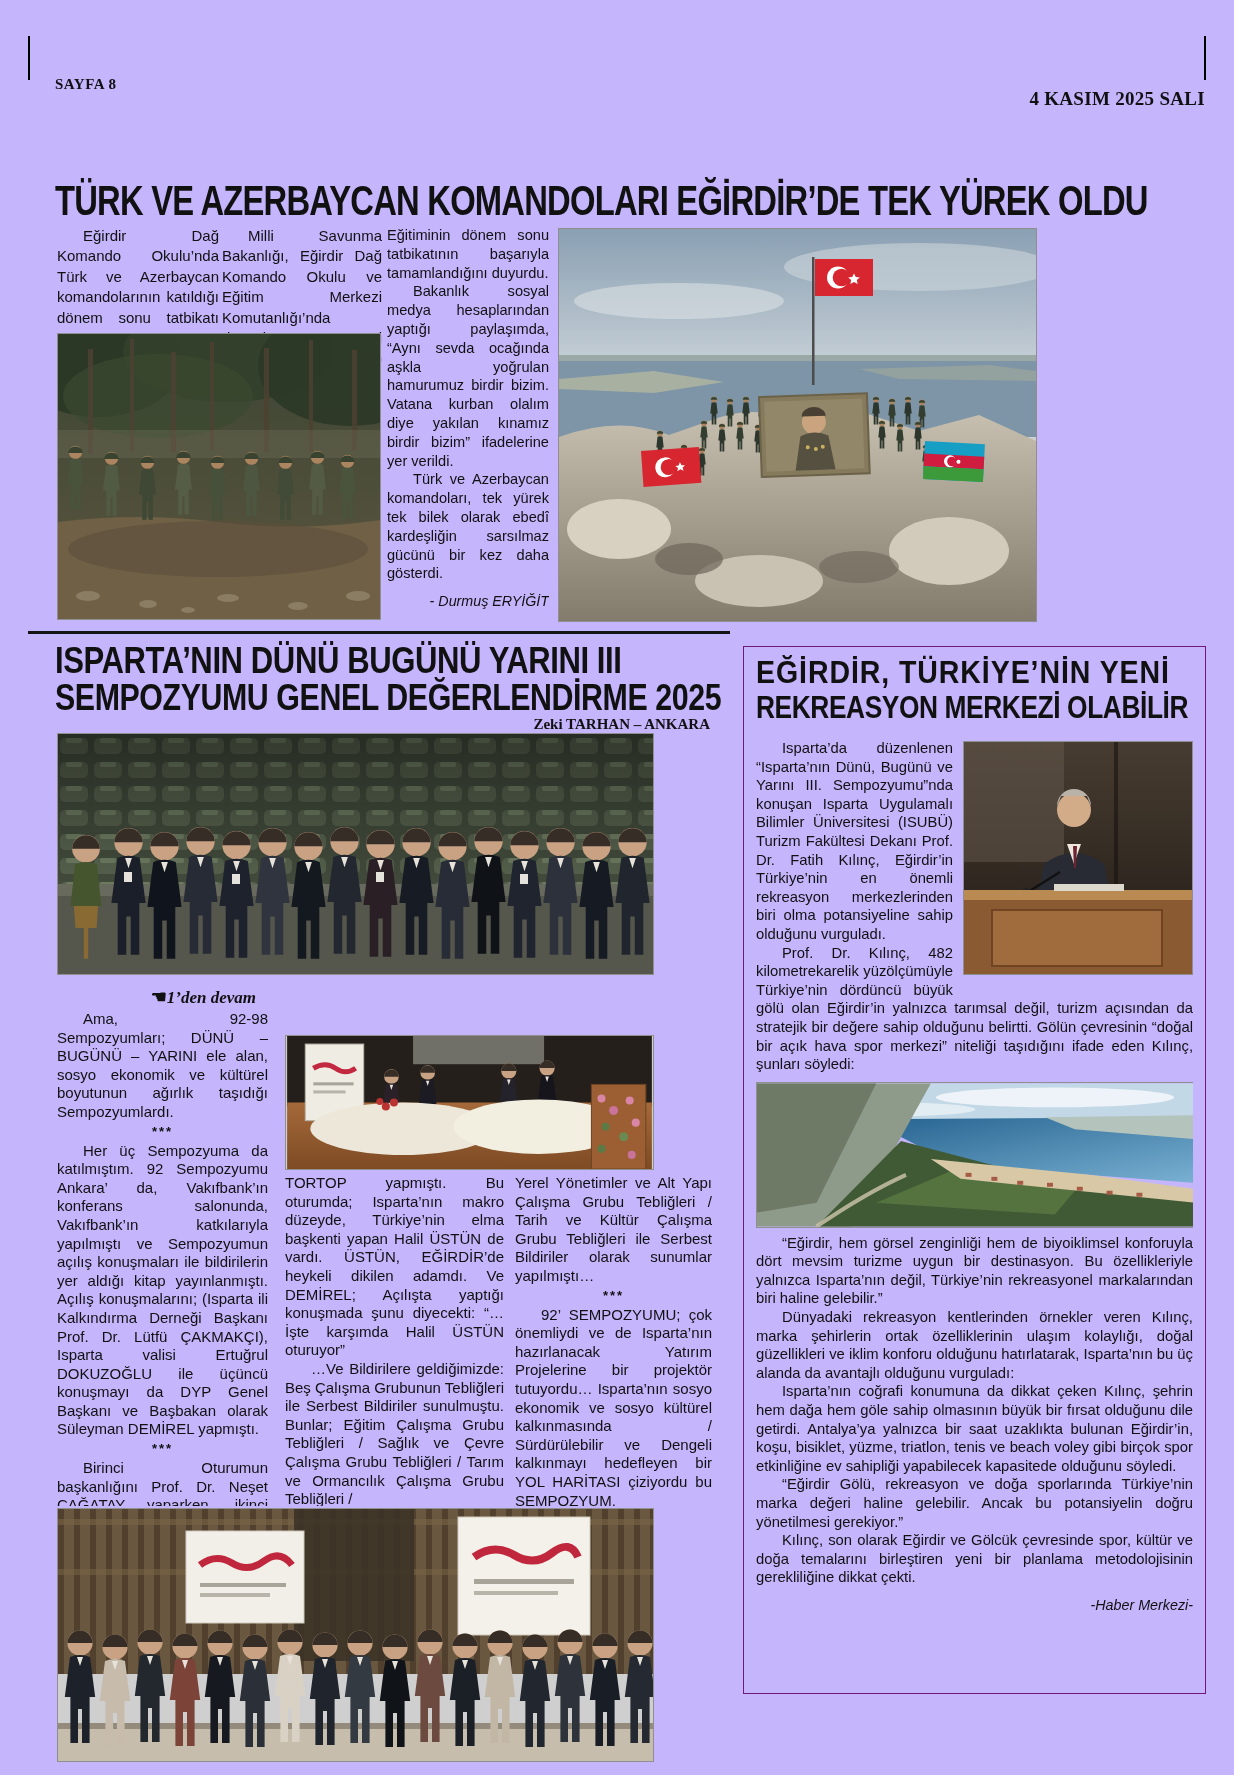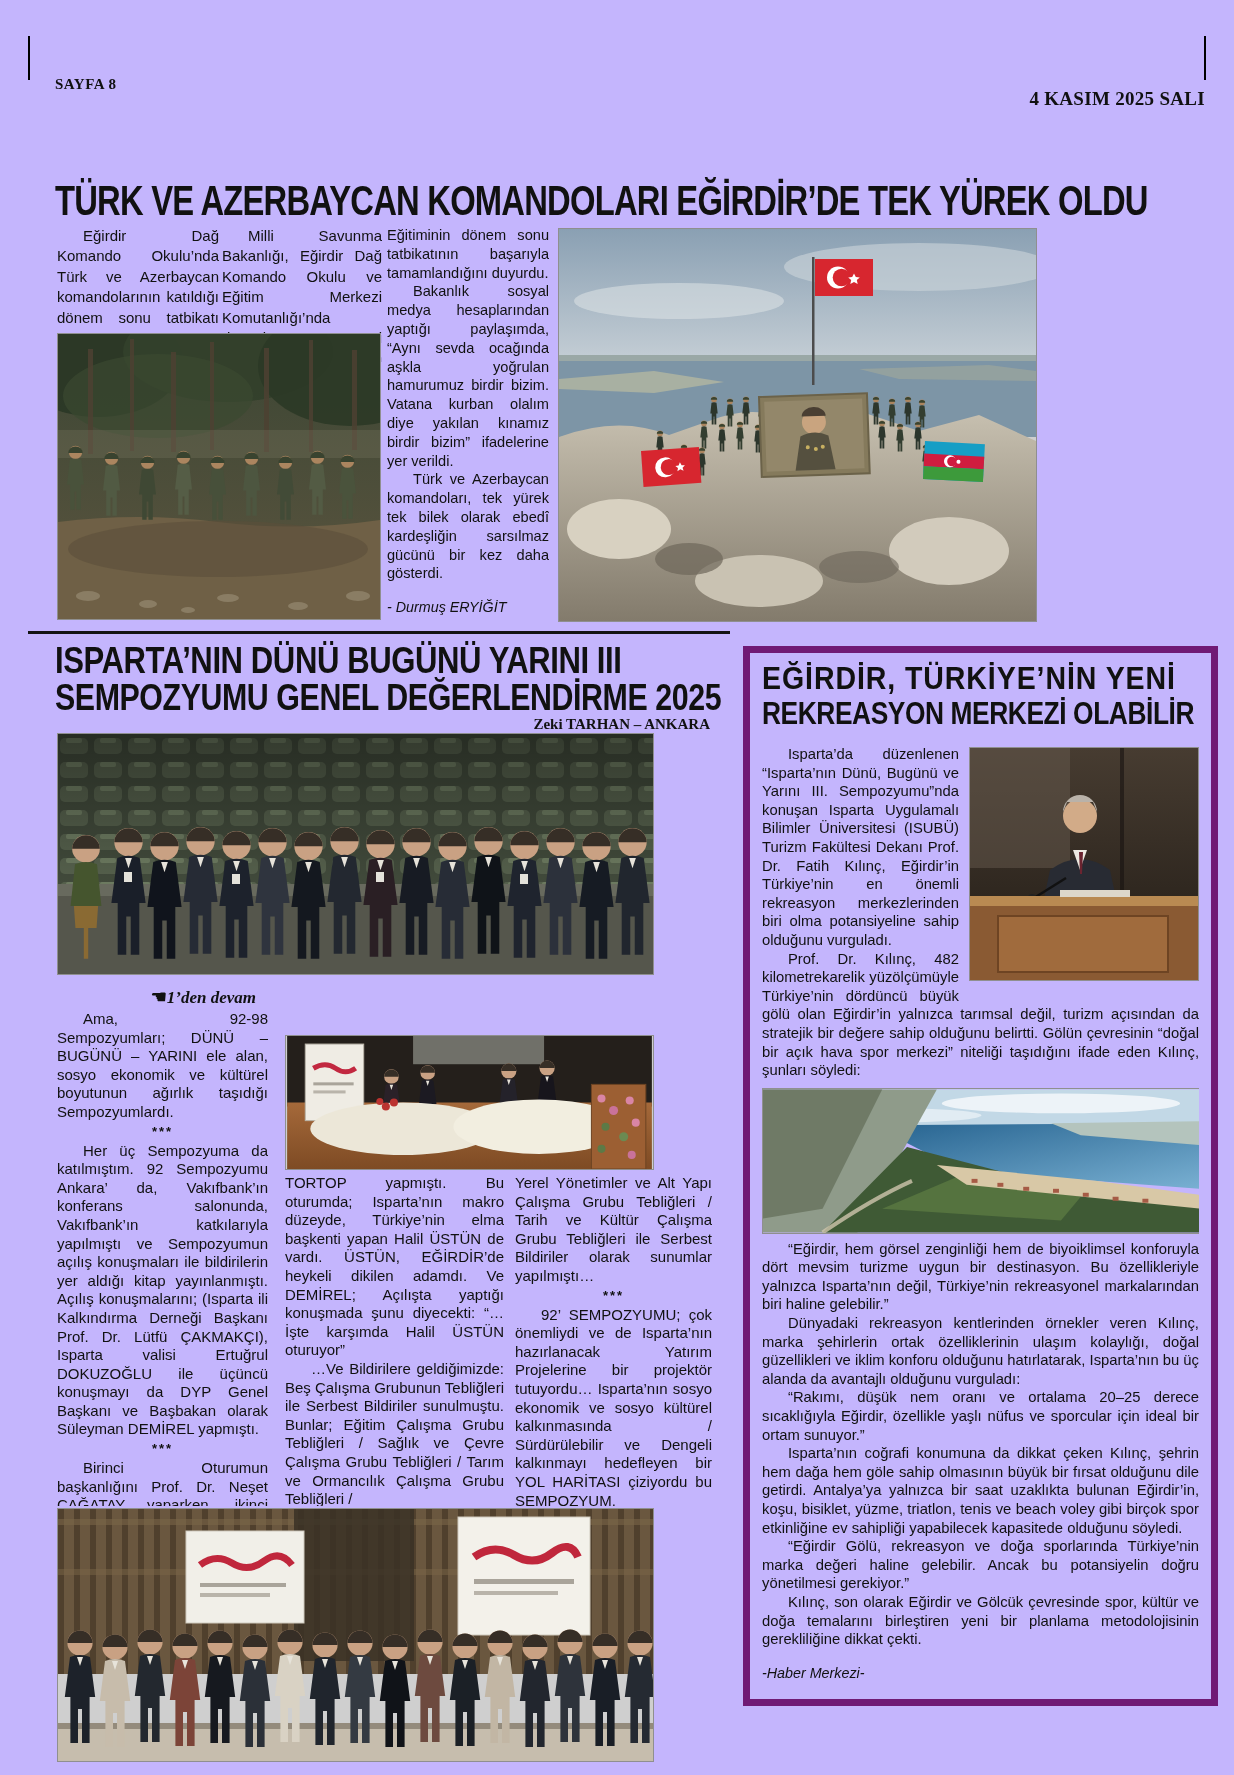--- a/index.html
+++ b/index.html
@@ -17,25 +17,25 @@
           transform-origin:0 0;}
   .h3line{font:700 31px/1 "Liberation Sans",sans-serif;letter-spacing:-.5px;white-space:nowrap;
           transform-origin:0 0;}
   .t1{font:15px/20.4px "Liberation Sans",sans-serif;text-align:justify;}
   .t1c3{font:14.6px/18.8px "Liberation Sans",sans-serif;text-align:justify;}
   .t2{font:15px/18.6px "Liberation Sans",sans-serif;text-align:justify;}
   .t3{font:14.8px/18.6px "Liberation Sans",sans-serif;text-align:justify;}
   p{margin:0;text-indent:26px;}
   p.ni{text-indent:0;}
   .sep{text-align:center;font:700 13px/16px "Liberation Sans",sans-serif;letter-spacing:2px;margin:2px 0;text-indent:0;}
-  .sig{font:italic 14.3px/20px "Liberation Sans",sans-serif;margin-top:14px;}
+  .sig{font:italic 14.3px/20px "Liberation Sans",sans-serif;text-align:right;margin-top:8px;}
   .byline{font:700 15px "Liberation Serif",serif;text-align:right;}
   .contline{font:italic 700 17px "Liberation Serif",serif;text-align:right;padding-right:12px;margin-bottom:2px;}
   .contline .hand{font-style:normal;font-size:18px;}
-  .box{position:absolute;border:7px solid #701a75;overflow:hidden;}
+  .box{position:absolute;border:1px solid #701a75;overflow:hidden;}
   .rule{position:absolute;background:#141414;}
   .floatimg{float:right;width:228px;height:232px;margin:2px 0 6px 10px;border:1px solid #8f8f8f;overflow:hidden;}
   .floatimg svg,.blockimg svg{display:block;width:100%;height:100%;}
   .blockimg{width:437px;height:144px;margin:8px 0 6px 0;border:1px solid #8f8f8f;overflow:hidden;}
 </style>
 </head>
 <body>
 
 <svg width="0" height="0" style="position:absolute" aria-hidden="true">
   <defs>
@@ -424,21 +424,20 @@
             <rect x="322" y="104" width="6" height="4"></rect>
               <rect x="352" y="108" width="6" height="4"></rect>
             <rect x="382" y="110" width="6" height="4"></rect>
             </g>
           <path d="M60 144Q110 110 150 92" stroke="#cfc6ae" stroke-width="4" fill="none" opacity=".8"></path>
         </svg>
       </div>
 
       <p>“Eğirdir, hem görsel zenginliği hem de biyoiklimsel konforuyla dört mevsim turizme uygun bir destinasyon. Bu özellikleriyle yalnızca Isparta’nın değil, Türkiye’nin rekreasyonel markalarından biri haline gelebilir.”</p>
       <p>Dünyadaki rekreasyon kentlerinden örnekler veren Kılınç, marka şehirlerin ortak özelliklerinin ulaşım kolaylığı, doğal güzellikleri ve iklim konforu olduğunu hatırlatarak, Isparta’nın bu üç alanda da avantajlı olduğunu vurguladı:</p>
-      <p>“Rakımı, düşük nem oranı ve ortalama 20–25 derece sıcaklığıyla Eğirdir, özellikle yaşlı nüfus ve sporcular için ideal bir ortam sunuyor.”</p>
       <p>Isparta’nın coğrafi konumuna da dikkat çeken Kılınç, şehrin hem dağa hem göle sahip olmasının büyük bir fırsat olduğunu dile getirdi. Antalya’ya yalnızca bir saat uzaklıkta bulunan Eğirdir’in, koşu, bisiklet, yüzme, triatlon, tenis ve beach voley gibi birçok spor etkinliğine ev sahipliği yapabilecek kapasitede olduğunu söyledi.</p>
       <p>“Eğirdir Gölü, rekreasyon ve doğa sporlarında Türkiye’nin marka değeri haline gelebilir. Ancak bu potansiyelin doğru yönetilmesi gerekiyor.”</p>
       <p>Kılınç, son olarak Eğirdir ve Gölcük çevresinde spor, kültür ve doğa temalarını birleştiren yeni bir planlama metodolojisinin gerekliliğine dikkat çekti.</p>
       <div class="sig">-Haber Merkezi-</div>
     </div>
   </div>
 
 </div>
 
 </body></html>

